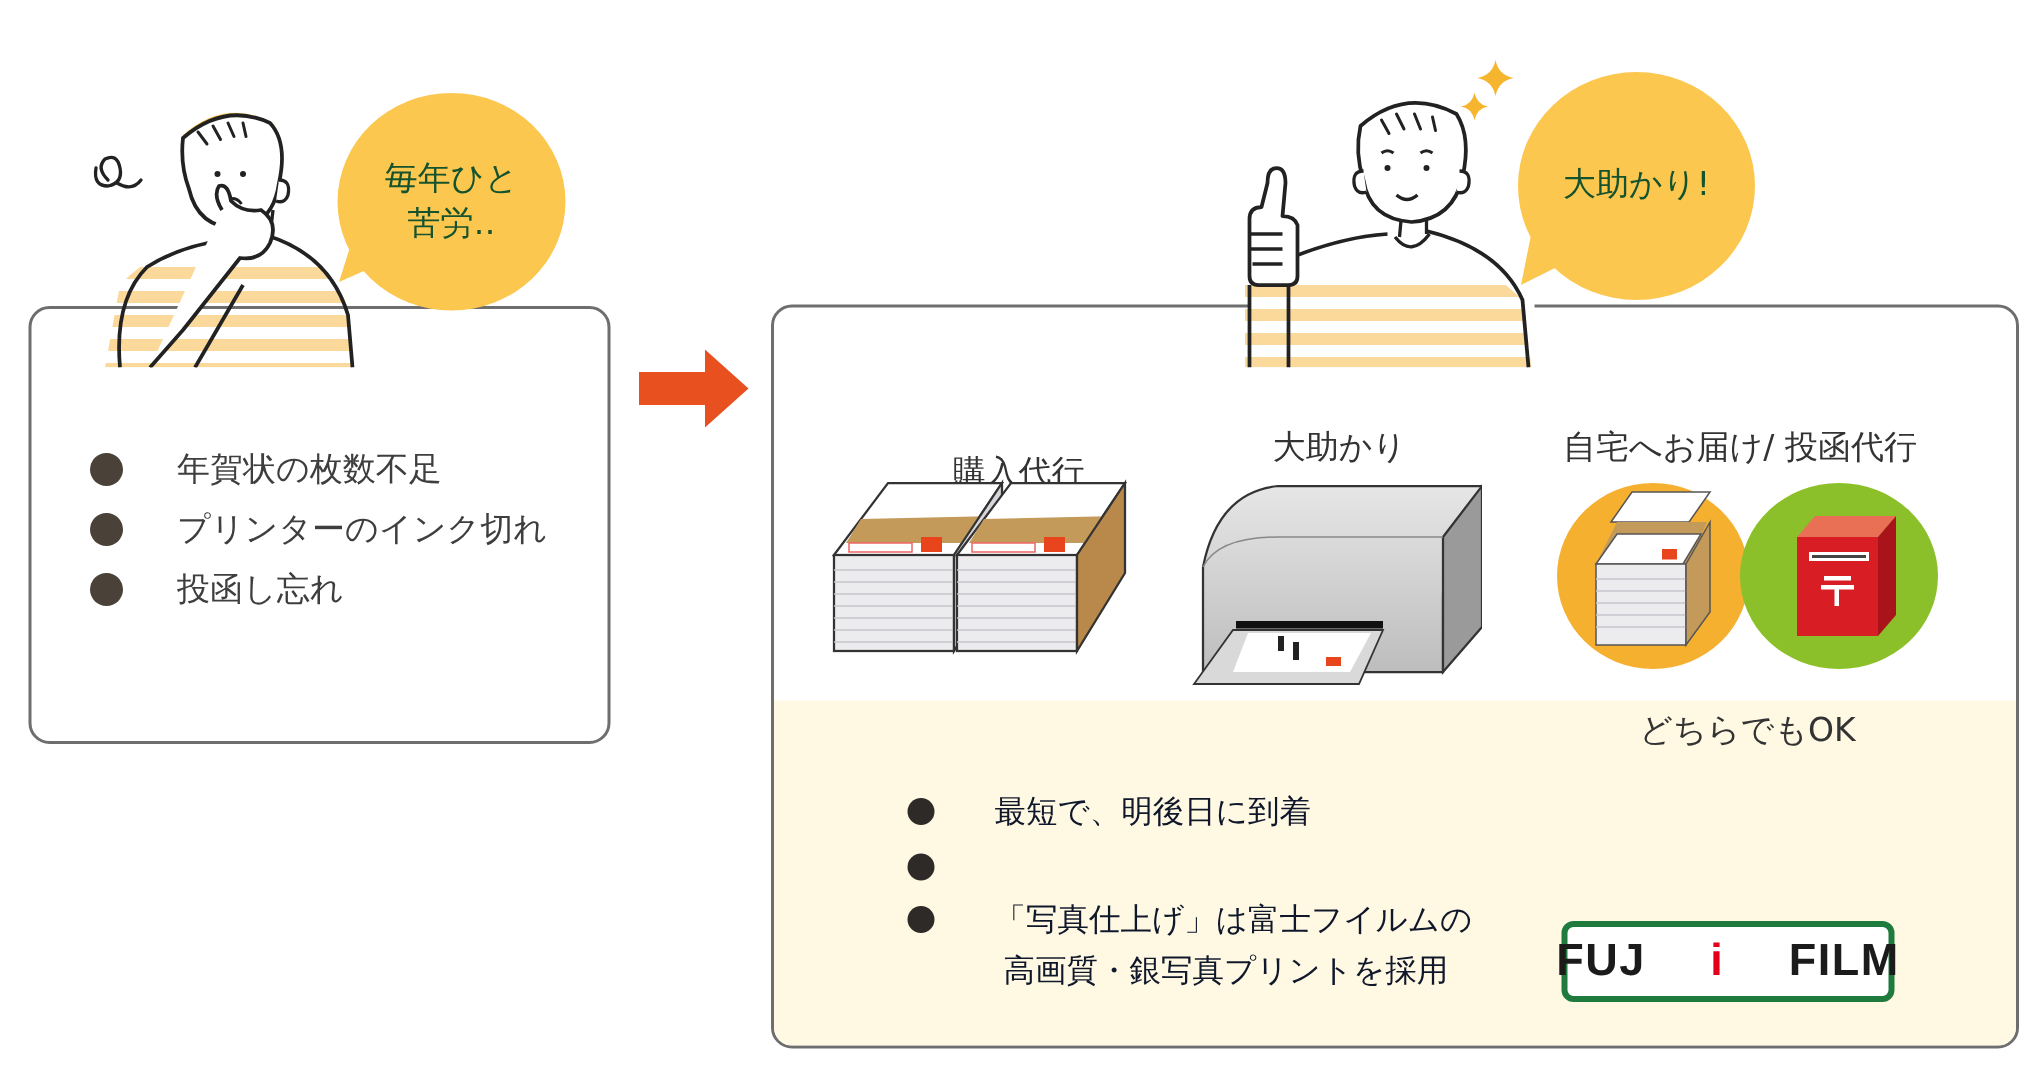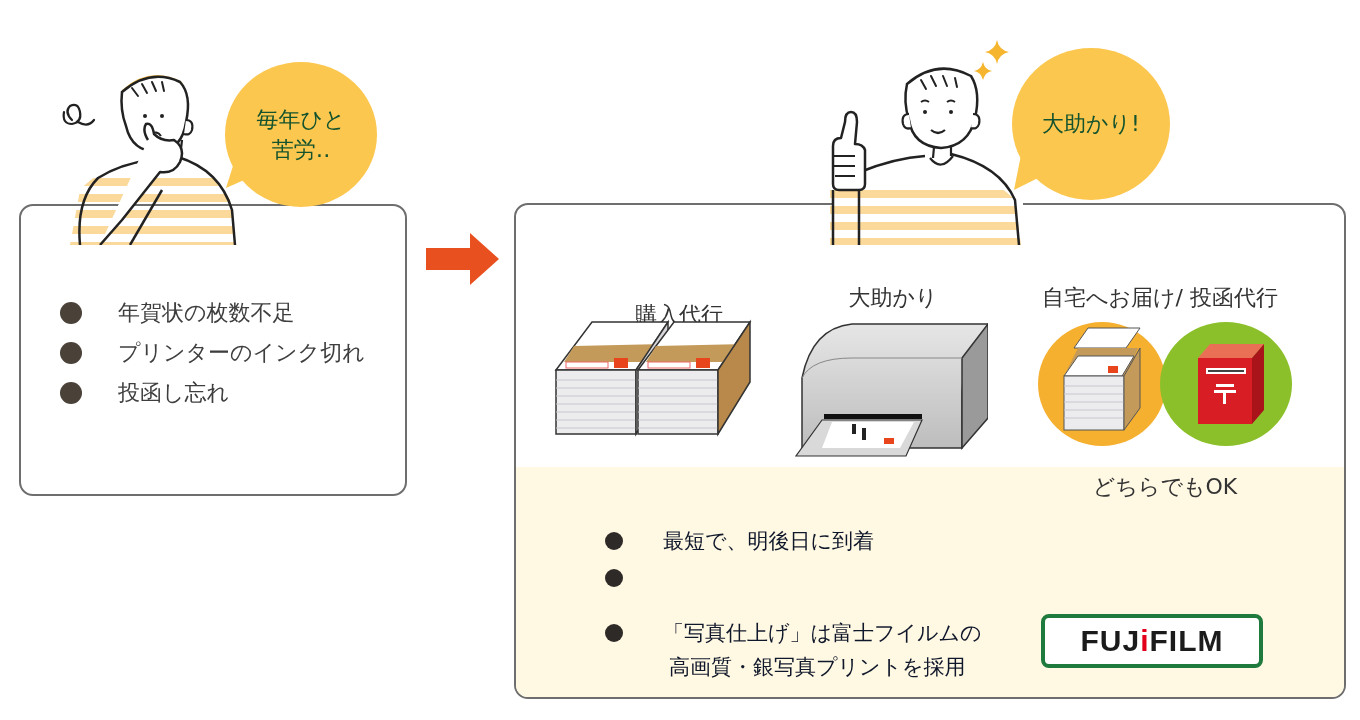--- a/index.html
+++ b/index.html
@@ -25,32 +25,32 @@
   .list { position:absolute; list-style:none; margin:0; padding:0; }
   .list li { display:flex; align-items:center;gap:28px; }
   .dot { display:inline-block; border-radius:50%; background:#4a4239; flex:none; }
   #left-list { left:60px; top:293px; font-size:22px; color:#3e3e3e; }
   #left-list li { height:40px; }
   #left-list .dot { width:22px; height:22px; margin-right:8px; }
 
   #right-list { left:605px; top:522px; font-size:21px; color:#0f172a; }
   #right-list li { height:37px; align-items:center; }
   #right-list .dot { width:18px; height:18px; margin-right:12px; background:#2d2a27; }
-  #right-list li.multi { align-items:flex-start; height:auto;margin-top:20px; }
+  #right-list li.multi { align-items:flex-start; height:auto; }
   #right-list li.multi .dot { margin-top:8px; }
   .multi-text { display:flex; flex-direction:column; line-height:34px; }
   .multi-text span:nth-child(2) { padding-left:6px; }
 
   .svc-label { position:absolute; font-size:22px; color:#333; text-align:center; white-space:nowrap; }
 
   #fuji-logo {
     position:absolute; left:1041px; top:614px; width:222px; height:54px; box-sizing:border-box;
     border:4px solid #1f7a3e; border-radius:8px; background:#fff;
     display:flex; align-items:center; justify-content:center;
-    font-family:"Liberation Sans", sans-serif; font-weight:bold; font-size:30px; letter-spacing:1px; color:#1b1b1b;
+    font-family:"Liberation Sans", sans-serif; font-weight:bold; font-size:30px; letter-spacing:1px; color:#1b1b1b;gap:43px;
   }
   #fuji-logo .accent { color:#e2001a; }
 </style>
 </head>
 <body>
 
 <div class="box" id="left-box"></div>
 
 <svg class="abs" style="left:50px;top:60px;" width="200" height="185" viewBox="0 0 200 185">
 

